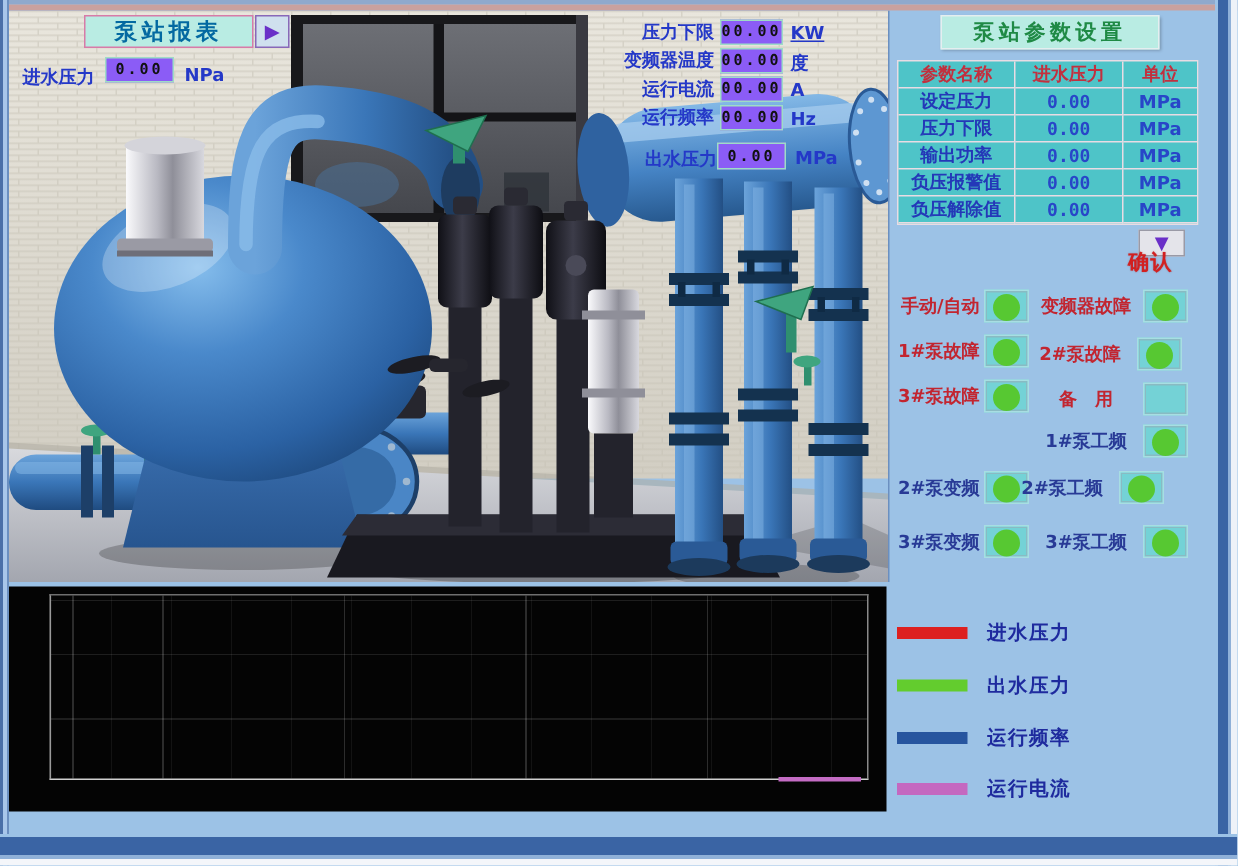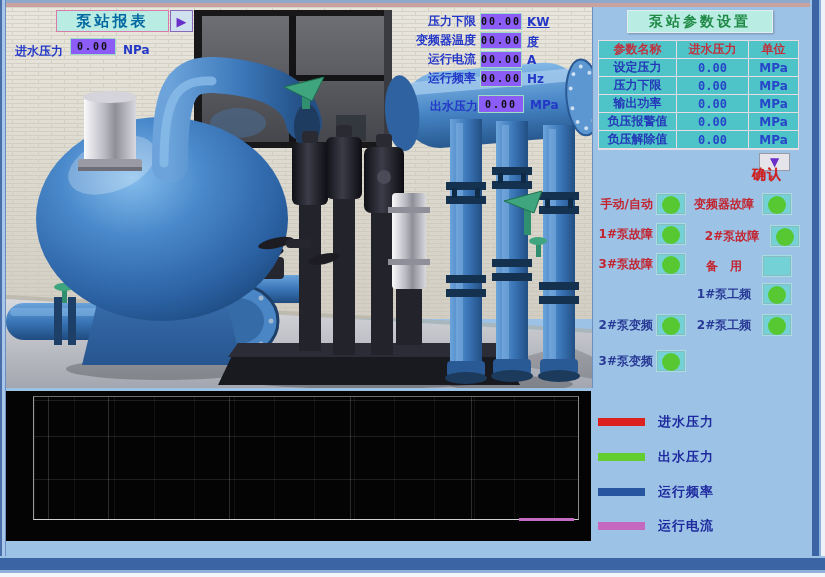--- a/index.html
+++ b/index.html
@@ -398,21 +398,21 @@
       </div>
     <div class="st-item c1" style="left:0;top:186px">
         <span class="st-label" data-color="red">手动/自动</span>
         <span class="lamp" data-lamp="on"></span>
       </div>
 
     <div class="st-item c1" style="left:0;top:216px">
         <span class="st-label" data-color="red">1#泵故障</span>
         <span class="lamp" data-lamp="on"></span>
       </div>
-    <div class="st-item c2" style="left:100px;top:218px">
+    <div class="st-item c2" style="left:88px;top:218px">
         <span class="st-label" data-color="red">2#泵故障</span>
         <span class="lamp" data-lamp="on"></span>
       </div>
 
     <div class="st-item c1" style="left:0;top:246px">
         <span class="st-label" data-color="red">3#泵故障</span>
         <span class="lamp" data-lamp="on"></span>
       </div>
     <div class="st-item c2" style="left:92px;top:248px">
         <span class="st-label" data-color="red">备　用</span>
@@ -421,27 +421,31 @@
 
     <div class="st-item c2" style="left:92px;top:276px">
         <span class="st-label" data-color="navy">1#泵工频</span>
         <span class="lamp" data-lamp="on"></span>
       </div>
 
     <div class="st-item c1" style="left:0;top:307px">
         <span class="st-label" data-color="navy">2#泵变频</span>
         <span class="lamp" data-lamp="on"></span>
       </div>
-    <div class="st-item c2" style="left:92px;top:307px">
+    <div class="st-item c2" style="left:76px;top:307px">
         <span class="st-label" data-color="navy">2#泵工频</span>
         <span class="lamp" data-lamp="on"></span>
       </div>
 
     <div class="st-item c1" style="left:0;top:343px">
         <span class="st-label" data-color="navy">3#泵变频</span>
+        <span class="lamp" data-lamp="on"></span>
+      </div>
+    <div class="st-item c2" style="left:92px;top:343px">
+        <span class="st-label" data-color="navy">3#泵工频</span>
         <span class="lamp" data-lamp="on"></span>
       </div>
 
     <div class="lg-item" style="left:1px;top:406px">
         <span class="lg-swatch" style="background: rgb(221, 32, 32);"></span>
         <span class="lg-label">进水压力</span>
       </div>
     <div class="lg-item" style="left:1px;top:441px">
         <span class="lg-swatch" style="background: rgb(99, 204, 46);"></span>
         <span class="lg-label">出水压力</span>

